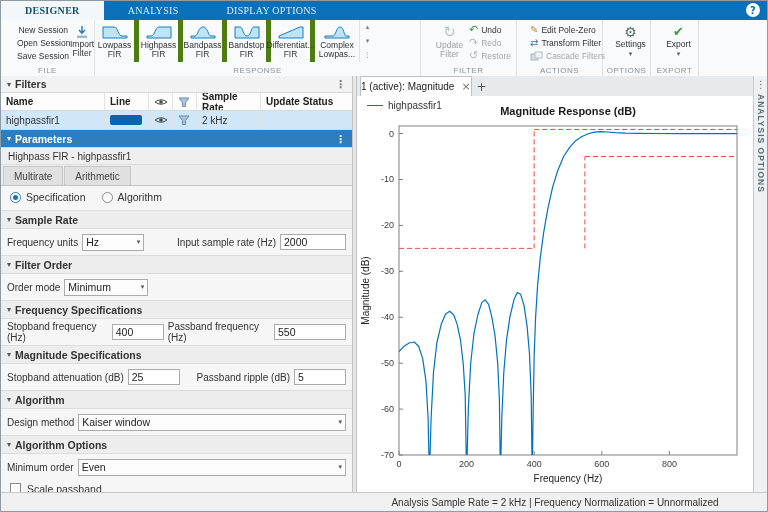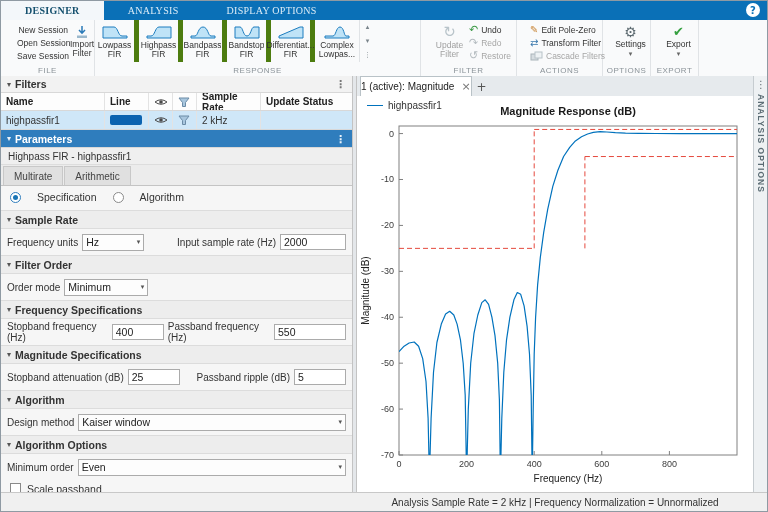--- a/index.html
+++ b/index.html
@@ -50,21 +50,21 @@
   .trow.sel{background:#cfe7f8;height:18px;}
   .line-swatch{width:32px;height:10px;border-radius:2px;background:#0b63b0;}
 
   .subtitle{flex:0 0 16px;display:flex;align-items:center;padding:0 7px;font-size:10px;color:#333;background:#efefef;border-bottom:1px solid #ddd;}
   .ptabs{flex:0 0 20px;display:flex;align-items:flex-end;background:#ececec;border-bottom:1px solid #c4c4c4;padding-left:2px;}
   .ptab{height:19px;display:flex;align-items:center;padding:0 10px;font-size:10px;color:#444;background:#e0e0e0;
         border:1px solid #c8c8c8;border-bottom:none;margin-right:1px;box-sizing:border-box;}
   .ptab.active{background:#fbfbfb;font-weight:bold;color:#222;height:20px;margin-bottom:-1px;border-bottom:1px solid #fbfbfb;}
 
   .radio-row{flex:0 0 22px;display:flex;align-items:center;gap:16px;padding:0 9px;background:#f6f6f6;font-size:10.5px;}
-  .radio{display:flex;align-items:center;gap:16px;}
+  .radio{display:flex;align-items:center;gap:5px;}
   .rdot{width:11px;height:11px;border-radius:50%;border:1px solid #8a8a8a;background:#fff;box-sizing:border-box;position:relative;}
   .radio.sel .rdot{border-color:#2f7dbd;}
   .radio.sel .rdot::after{content:"";position:absolute;left:2px;top:2px;width:5px;height:5px;border-radius:50%;background:#1974b5;}
 
   .secbar{flex:0 0 17px;background:#ededed;border-top:1px solid #dcdcdc;border-bottom:1px solid #dcdcdc;
           display:flex;align-items:center;padding:0 6px;font-weight:bold;font-size:10.5px;color:#333;}
   .secbar .caret{font-size:8px;color:#555;margin-right:4px;}
   .prow{flex:0 0 26px;display:flex;align-items:center;padding:0 6px;gap:4px;font-size:10px;color:#333;background:#f6f6f6;}
   .prow .right{margin-left:auto;}
   .tinput{height:16px;border:1px solid #ababab;background:#fff;font-family:"Liberation Sans",sans-serif;

